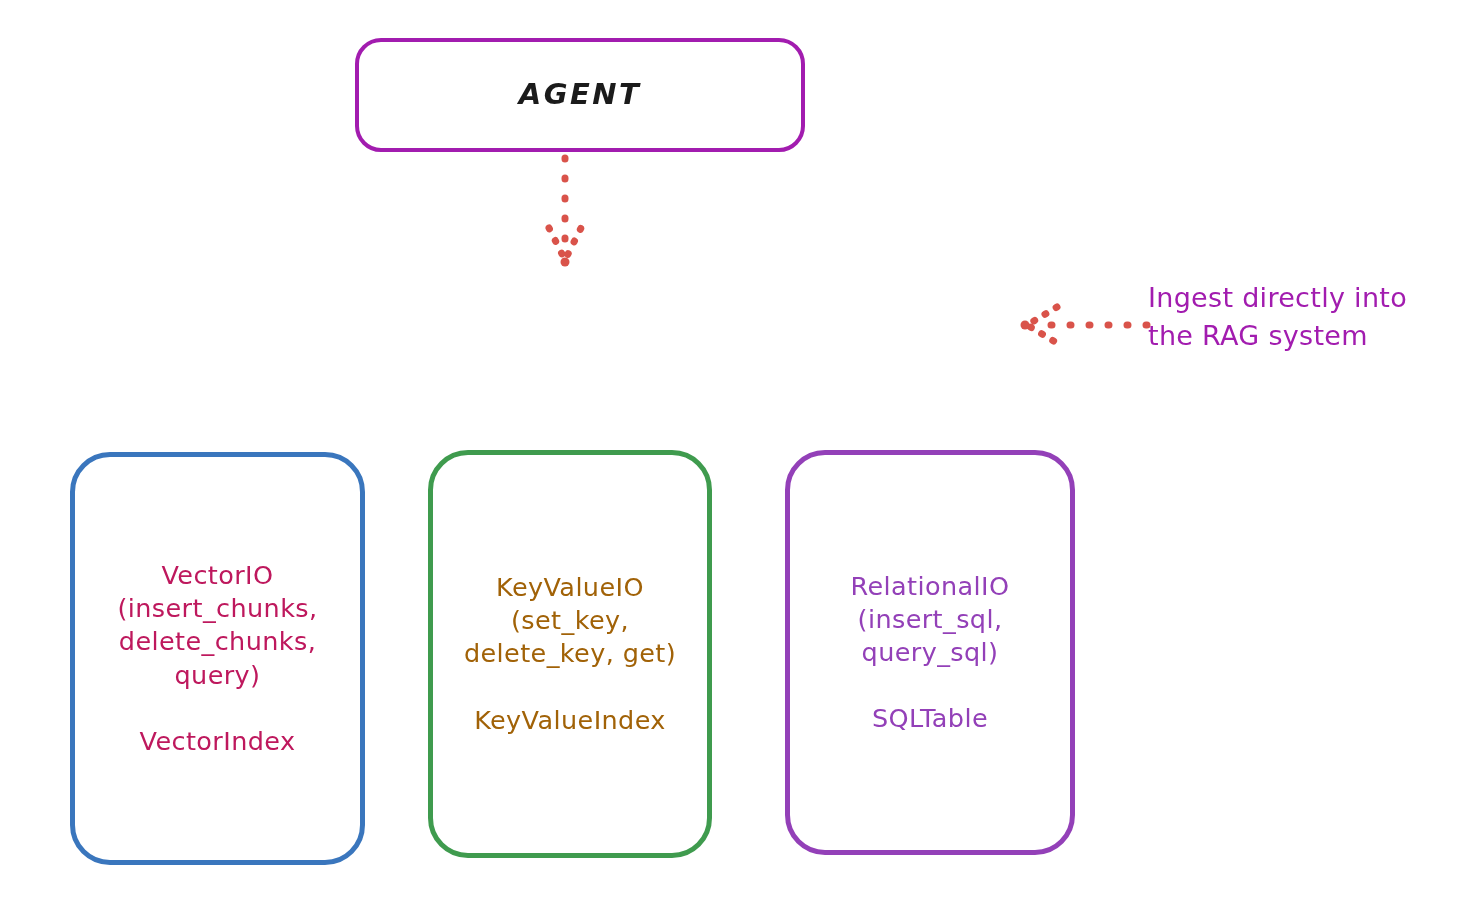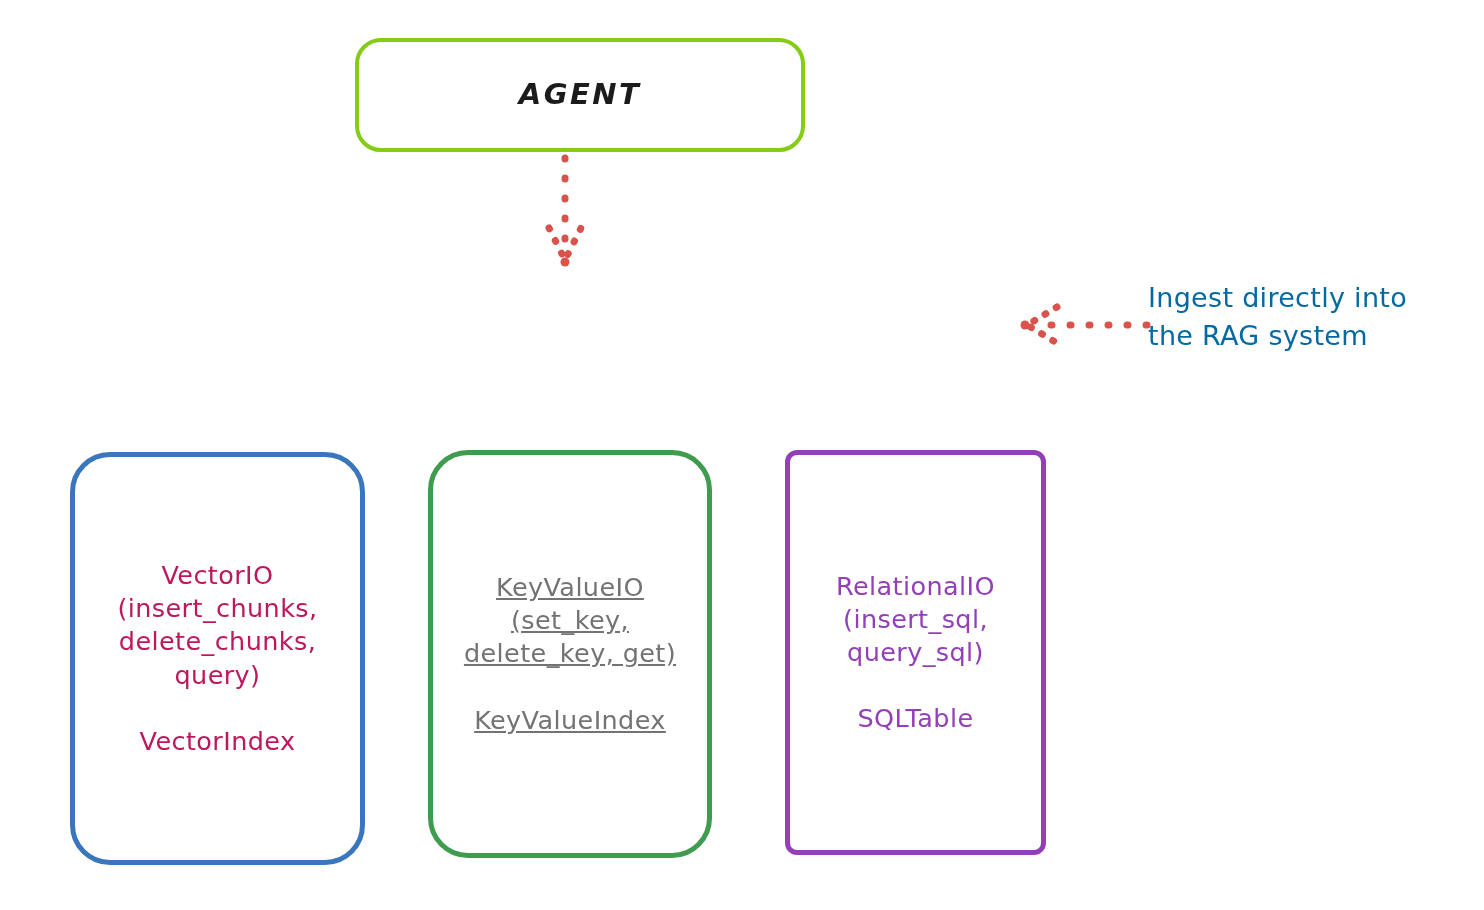--- a/index.html
+++ b/index.html
@@ -28,21 +28,21 @@
     text-align: center;
   }
   .node-label {
     white-space: pre-line;
     line-height: 1.30;
     letter-spacing: 0.4px;
   }
 
   
   .box-black {
-    border: 4px solid #84cc16;
+    border: 4px solid #a21caf;
     border-radius: 26px;
   }
   #agent-box {
     left: 355px;
     top: 38px;
     width: 450px;
     height: 114px;
   }
   #agent-box .node-label {
     color: #1b1b1b;
@@ -83,29 +83,28 @@
   }
   #vectorio-box .node-label { color: #be185d; }
 
   #keyvalueio-box {
     left: 428px;
     top: 450px;
     width: 284px;
     height: 408px;
     border-color: #3f9b4e;
   }
-  #keyvalueio-box .node-label { color: #737373; text-decoration: underline; }
+  #keyvalueio-box .node-label { color: #a16207; }
 
   #relationalio-box {
     left: 785px;
     top: 450px;
-    width: 261px;
+    width: 290px;
     height: 405px;
     border-color: #9340b8;
-    border-radius: 12px;
   }
   #relationalio-box .node-label { color: #9340b8; }
 
   
   .edge {
     position: absolute;
     pointer-events: none;
   }
   #edge-agent-ragtool {
     left: 505px;
@@ -119,21 +118,21 @@
     width: 140px;
     height: 60px;
   }
 
   
   #ingest-annotation {
     position: absolute;
     left: 1148px;
     top: 279px;
     width: 330px;
-    color: #0369a1;
+    color: #a21caf;
     font-size: 27px;
     line-height: 1.42;
     white-space: pre-line;
     text-align: left;
     letter-spacing: 0.3px;
   }
 </style>
 </head>
 <body>
 

